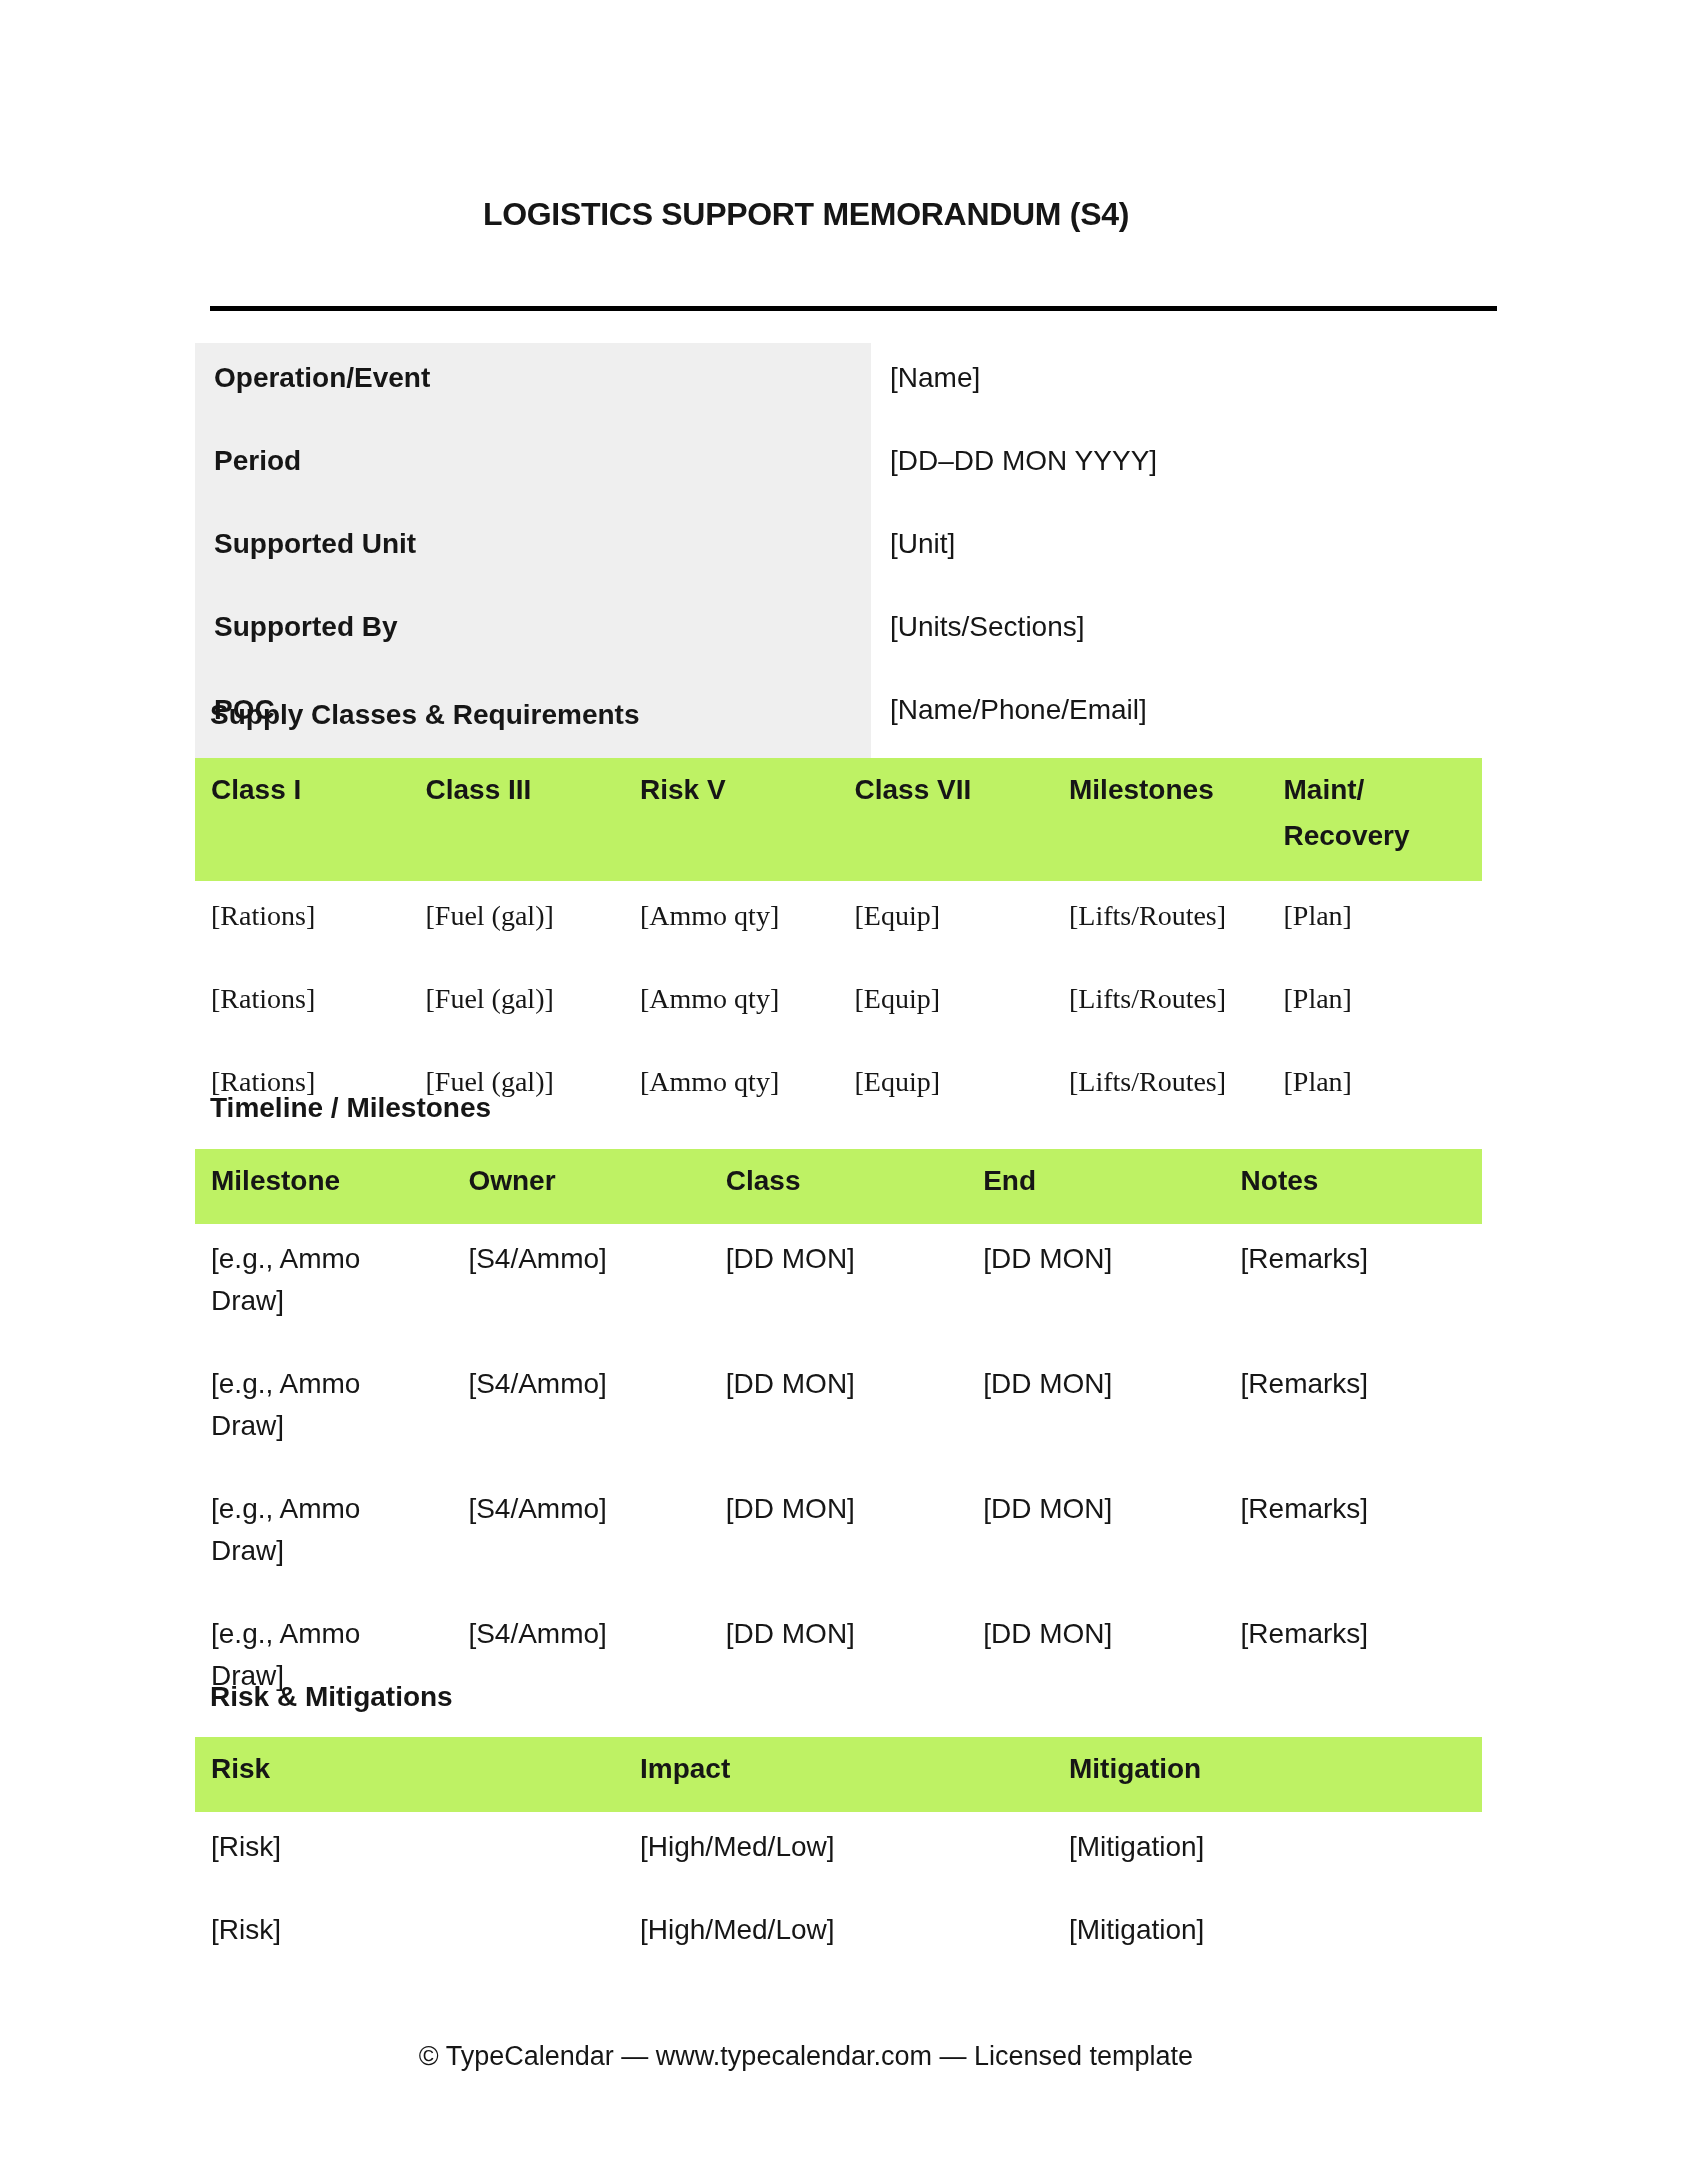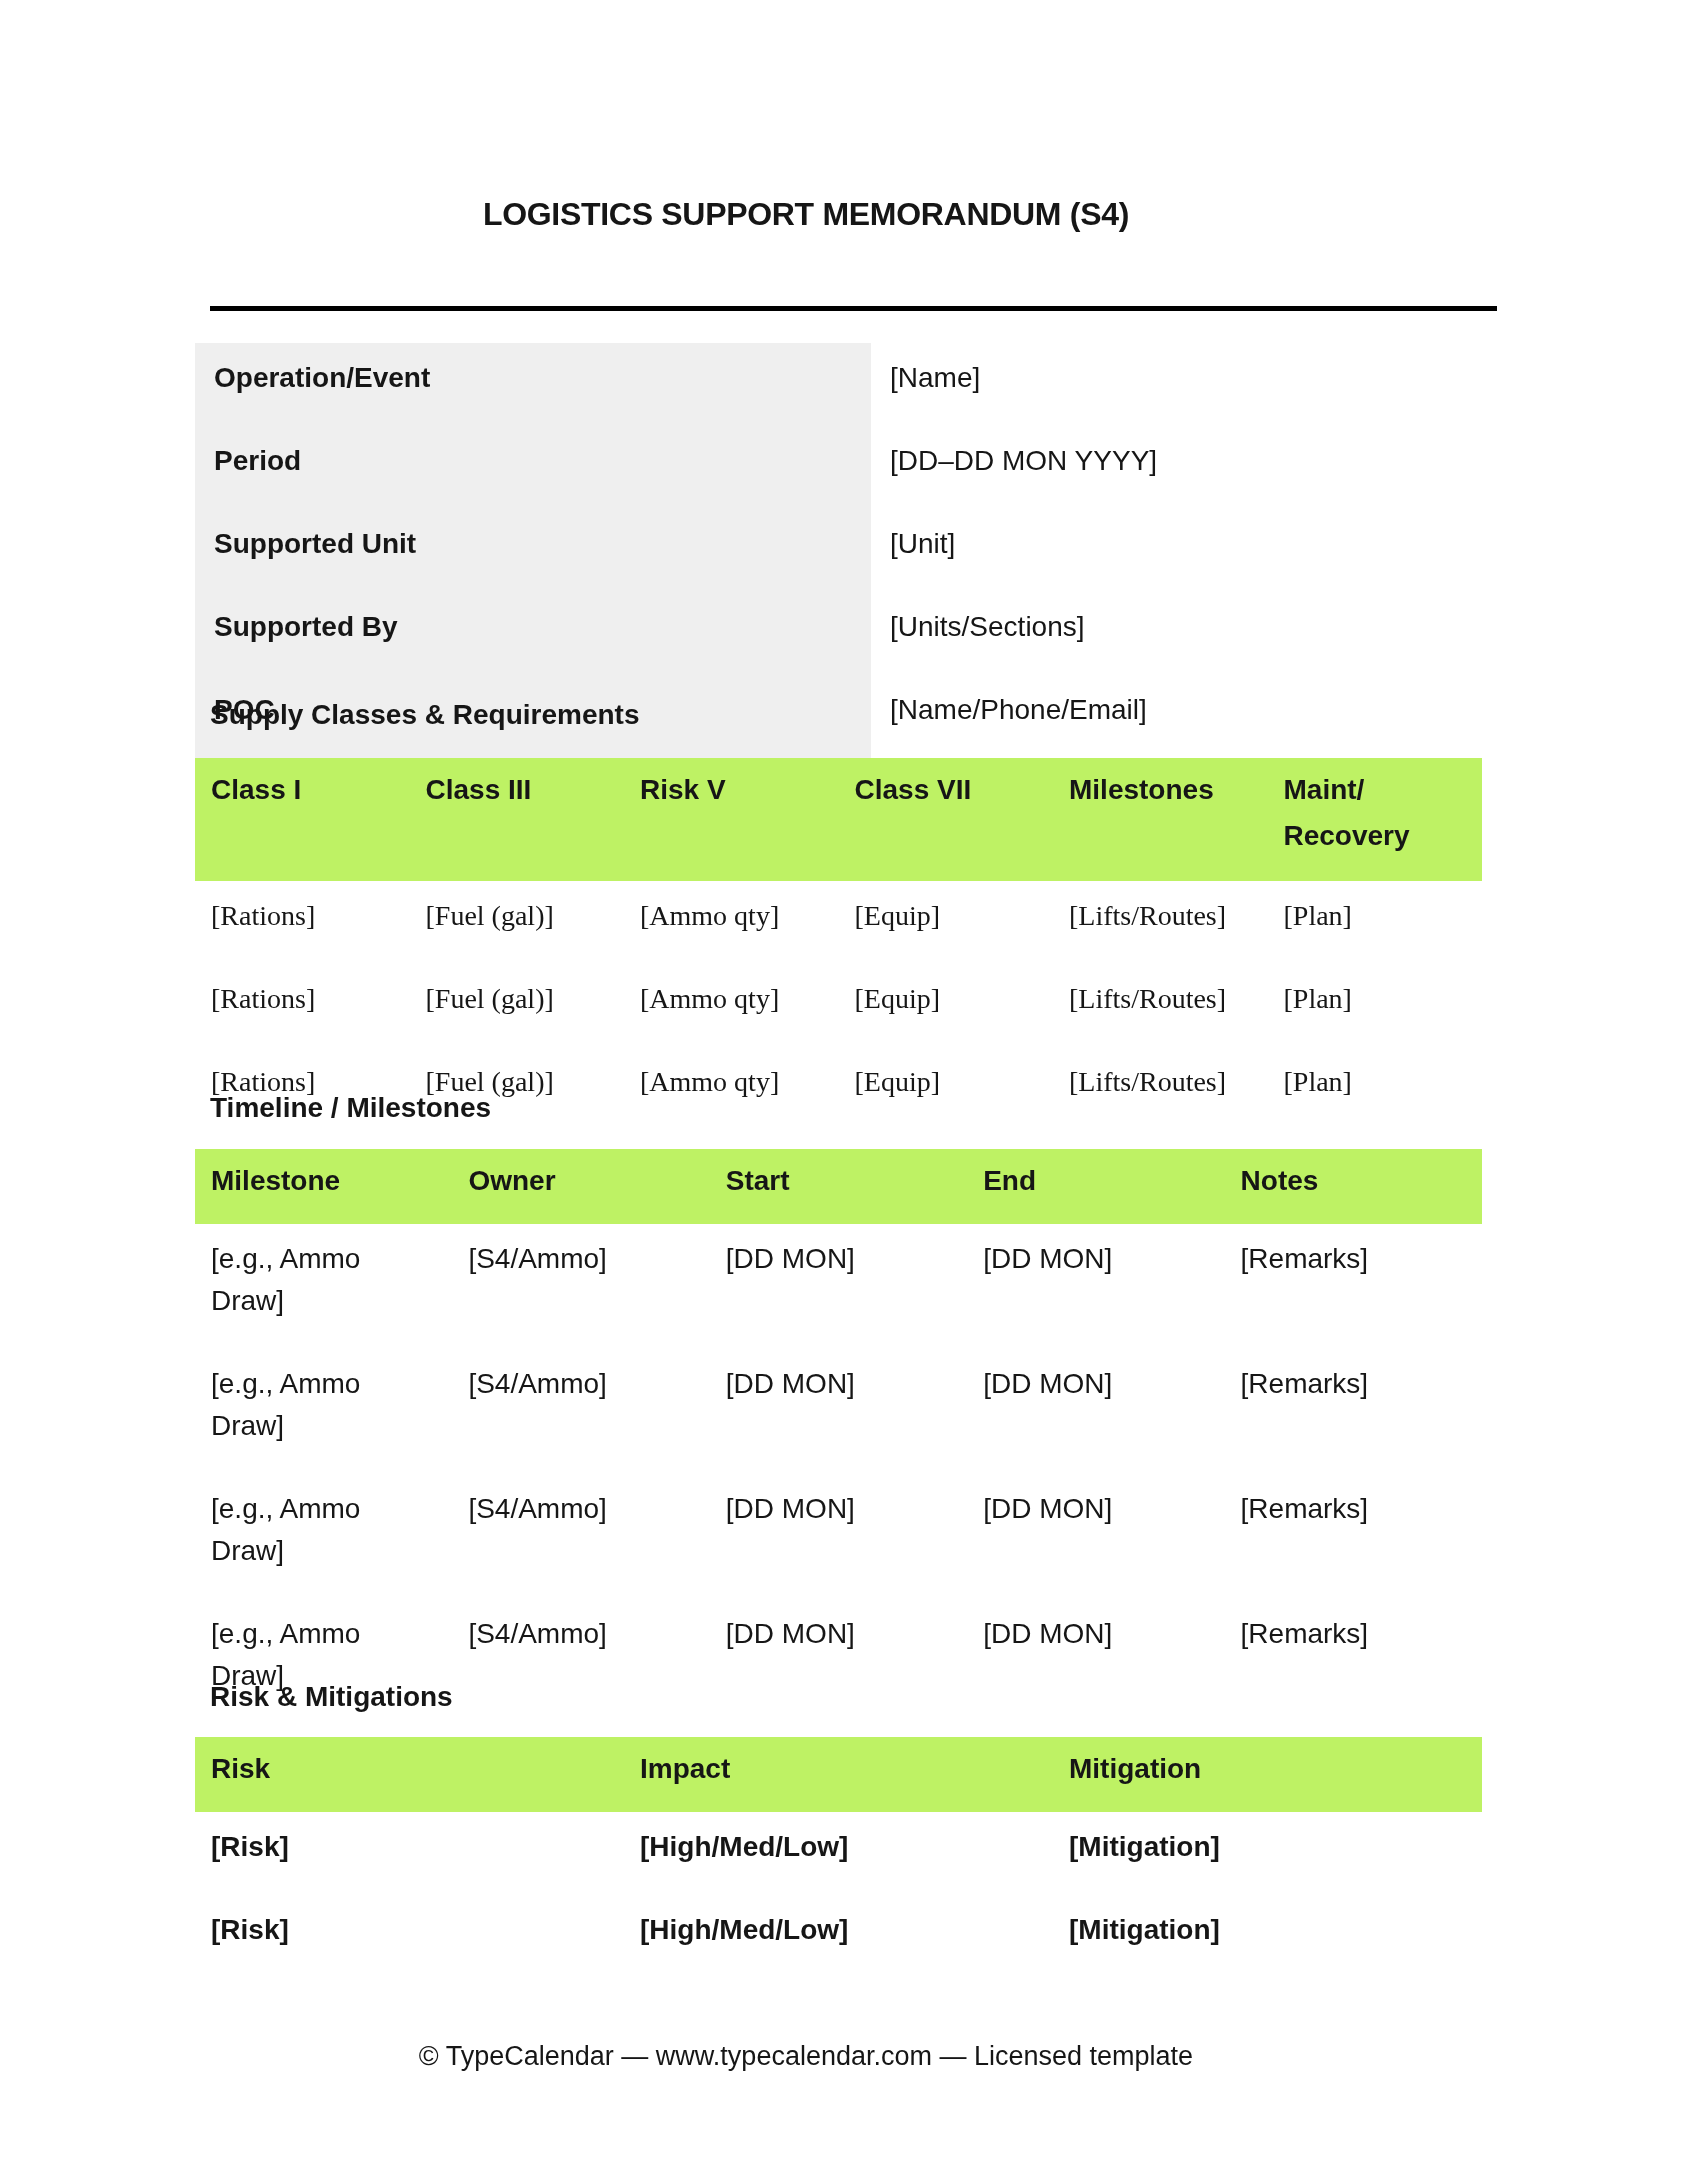--- a/index.html
+++ b/index.html
@@ -36,21 +36,21 @@
   }
   .grid td{vertical-align:top;line-height:42px;padding:14px 15px 0 16px;}
   .t-supply{top:758px;}
   .t-supply th{height:114px;}
   .t-supply td{height:69px;font-family:Liberation Serif, serif;}
   .t-timeline{top:1149px;}
   .t-timeline th{height:66px;}
   .t-timeline td{height:111px;padding-right:30px;}
   .t-risk{top:1737px;}
   .t-risk th{height:66px;}
-  .t-risk td{height:69px;font-weight:bold;}
+  .t-risk td{height:69px;}
 
   .footer{
     position:absolute;top:2036px;left:0;width:100%;text-align:center;
     font-size:27px;line-height:40px;
   }
 </style>
 </head>
 <body>
 
 <div class="page">
@@ -123,21 +123,21 @@
         </tr>
       </tbody>
   </table>
 
   <div class="heading h-timeline">Timeline / Milestones</div>
   <table class="grid t-timeline">
     <thead>
       <tr>
           <th>Milestone</th>
           <th>Owner</th>
-          <th>Start</th>
+          <th>Class</th>
           <th>End</th>
           <th>Notes</th>
         </tr>
     </thead>
     <tbody>
         <tr>
           <td>[e.g., Ammo Draw]</td>
           <td>[S4/Ammo]</td>
           <td>[DD MON]</td>
           <td>[DD MON]</td>

